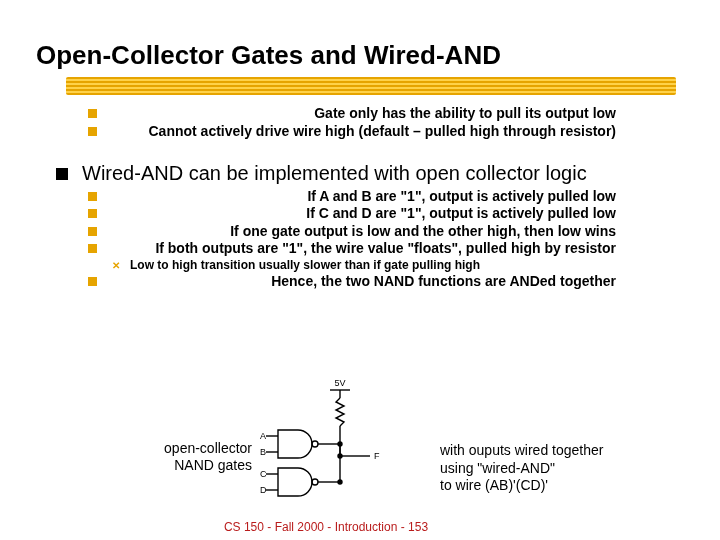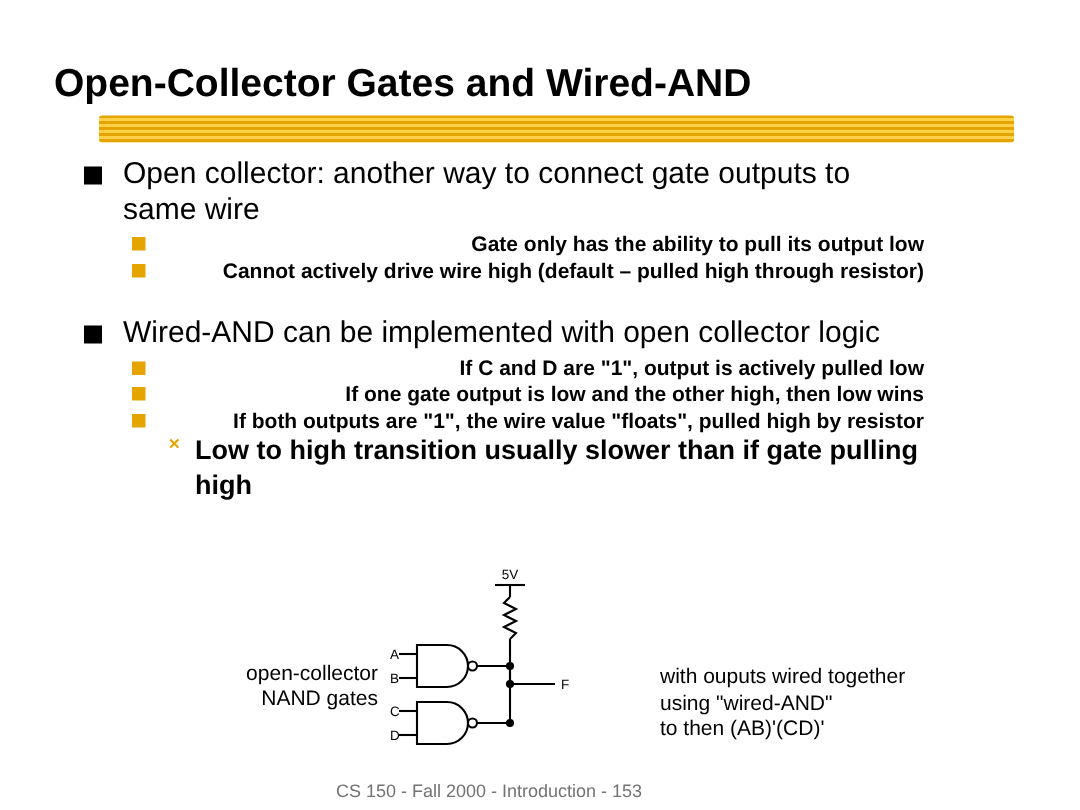--- a/index.html
+++ b/index.html
@@ -62,21 +62,21 @@
   }
   .l2::before {
     content: "";
     position: absolute;
     left: 52px;
     top: 4px;
     width: 9px; height: 9px;
     background: #e6a400;
   }
   .l3 {
-    font-size: 18px;
+    font-size: 12px;
     font-weight: bold;
     margin: 0;
     padding-left: 94px;
     position: relative;
     line-height: 1.25;
   }
   .l3::before {
     content: "";
     position: absolute;
     left: 76px;
@@ -92,21 +92,21 @@
     top: 2px;
     color: #e6a400;
   }
   .footer {
     position: absolute;
     bottom: 6px;
     left: 0; right: 0;
     text-align: center;
     font-size: 12px;
     font-family: "Comic Sans MS", cursive, sans-serif;
-    color: #737373;
+    color: #b91c1c;
   }
   .figure-area {
     position: absolute;
     left: 120px;
     top: 420px;
     width: 530px;
     height: 90px;
   }
   .fig-left-label {
     position: absolute;
@@ -136,29 +136,30 @@
   }
 </style>
 </head>
 <body>
 
 <div class="slide">
 
   <h1 class="title">Open-Collector Gates and Wired-AND</h1>
   <div class="title-underline"></div>
 
-  <p class="l1">Open collector: another way to connect gate outputs to same wire</p>
   <p class="l2">Gate only has the ability to pull its output low</p>
   <p class="l2">Cannot actively drive wire high (default – pulled high through resistor)</p>
 
   <p class="l1" style="margin-top:22px">Wired-AND can be implemented with open collector logic</p>
+  <p class="l2">If A and B are "1", output is actively pulled low</p>
   <p class="l2">If C and D are "1", output is actively pulled low</p>
   <p class="l2">If one gate output is low and the other high, then low wins</p>
   <p class="l2">If both outputs are "1", the wire value "floats", pulled high by resistor</p>
   <p class="l3 xbullet">Low to high transition usually slower than if gate pulling high</p>
+  <p class="l2">Hence, the two NAND functions are ANDed together</p>
 
   <div class="figure-area">
     <div class="fig-left-label">
       <span>open-collector</span><br>
       <span>NAND gates</span>
     </div>
 
     <svg class="circuit" viewBox="0 0 180 130">
       <g stroke="#000" stroke-width="1.4" fill="none">
 
@@ -194,18 +195,18 @@
         <text x="10" y="77">B</text>
         <text x="10" y="99">C</text>
         <text x="10" y="115">D</text>
         <text x="124" y="81">F</text>
       </g>
     </svg>
 
     <div class="fig-right-label">
       <span>with ouputs wired together</span><br>
       <span>using "wired-AND"</span><br>
-      <span>to then (AB)'(CD)'</span>
+      <span>to wire (AB)'(CD)'</span>
     </div>
   </div>
 
   <div class="footer">CS 150 - Fall 2000 - Introduction - 153</div>
 </div>
 
 </body></html>

